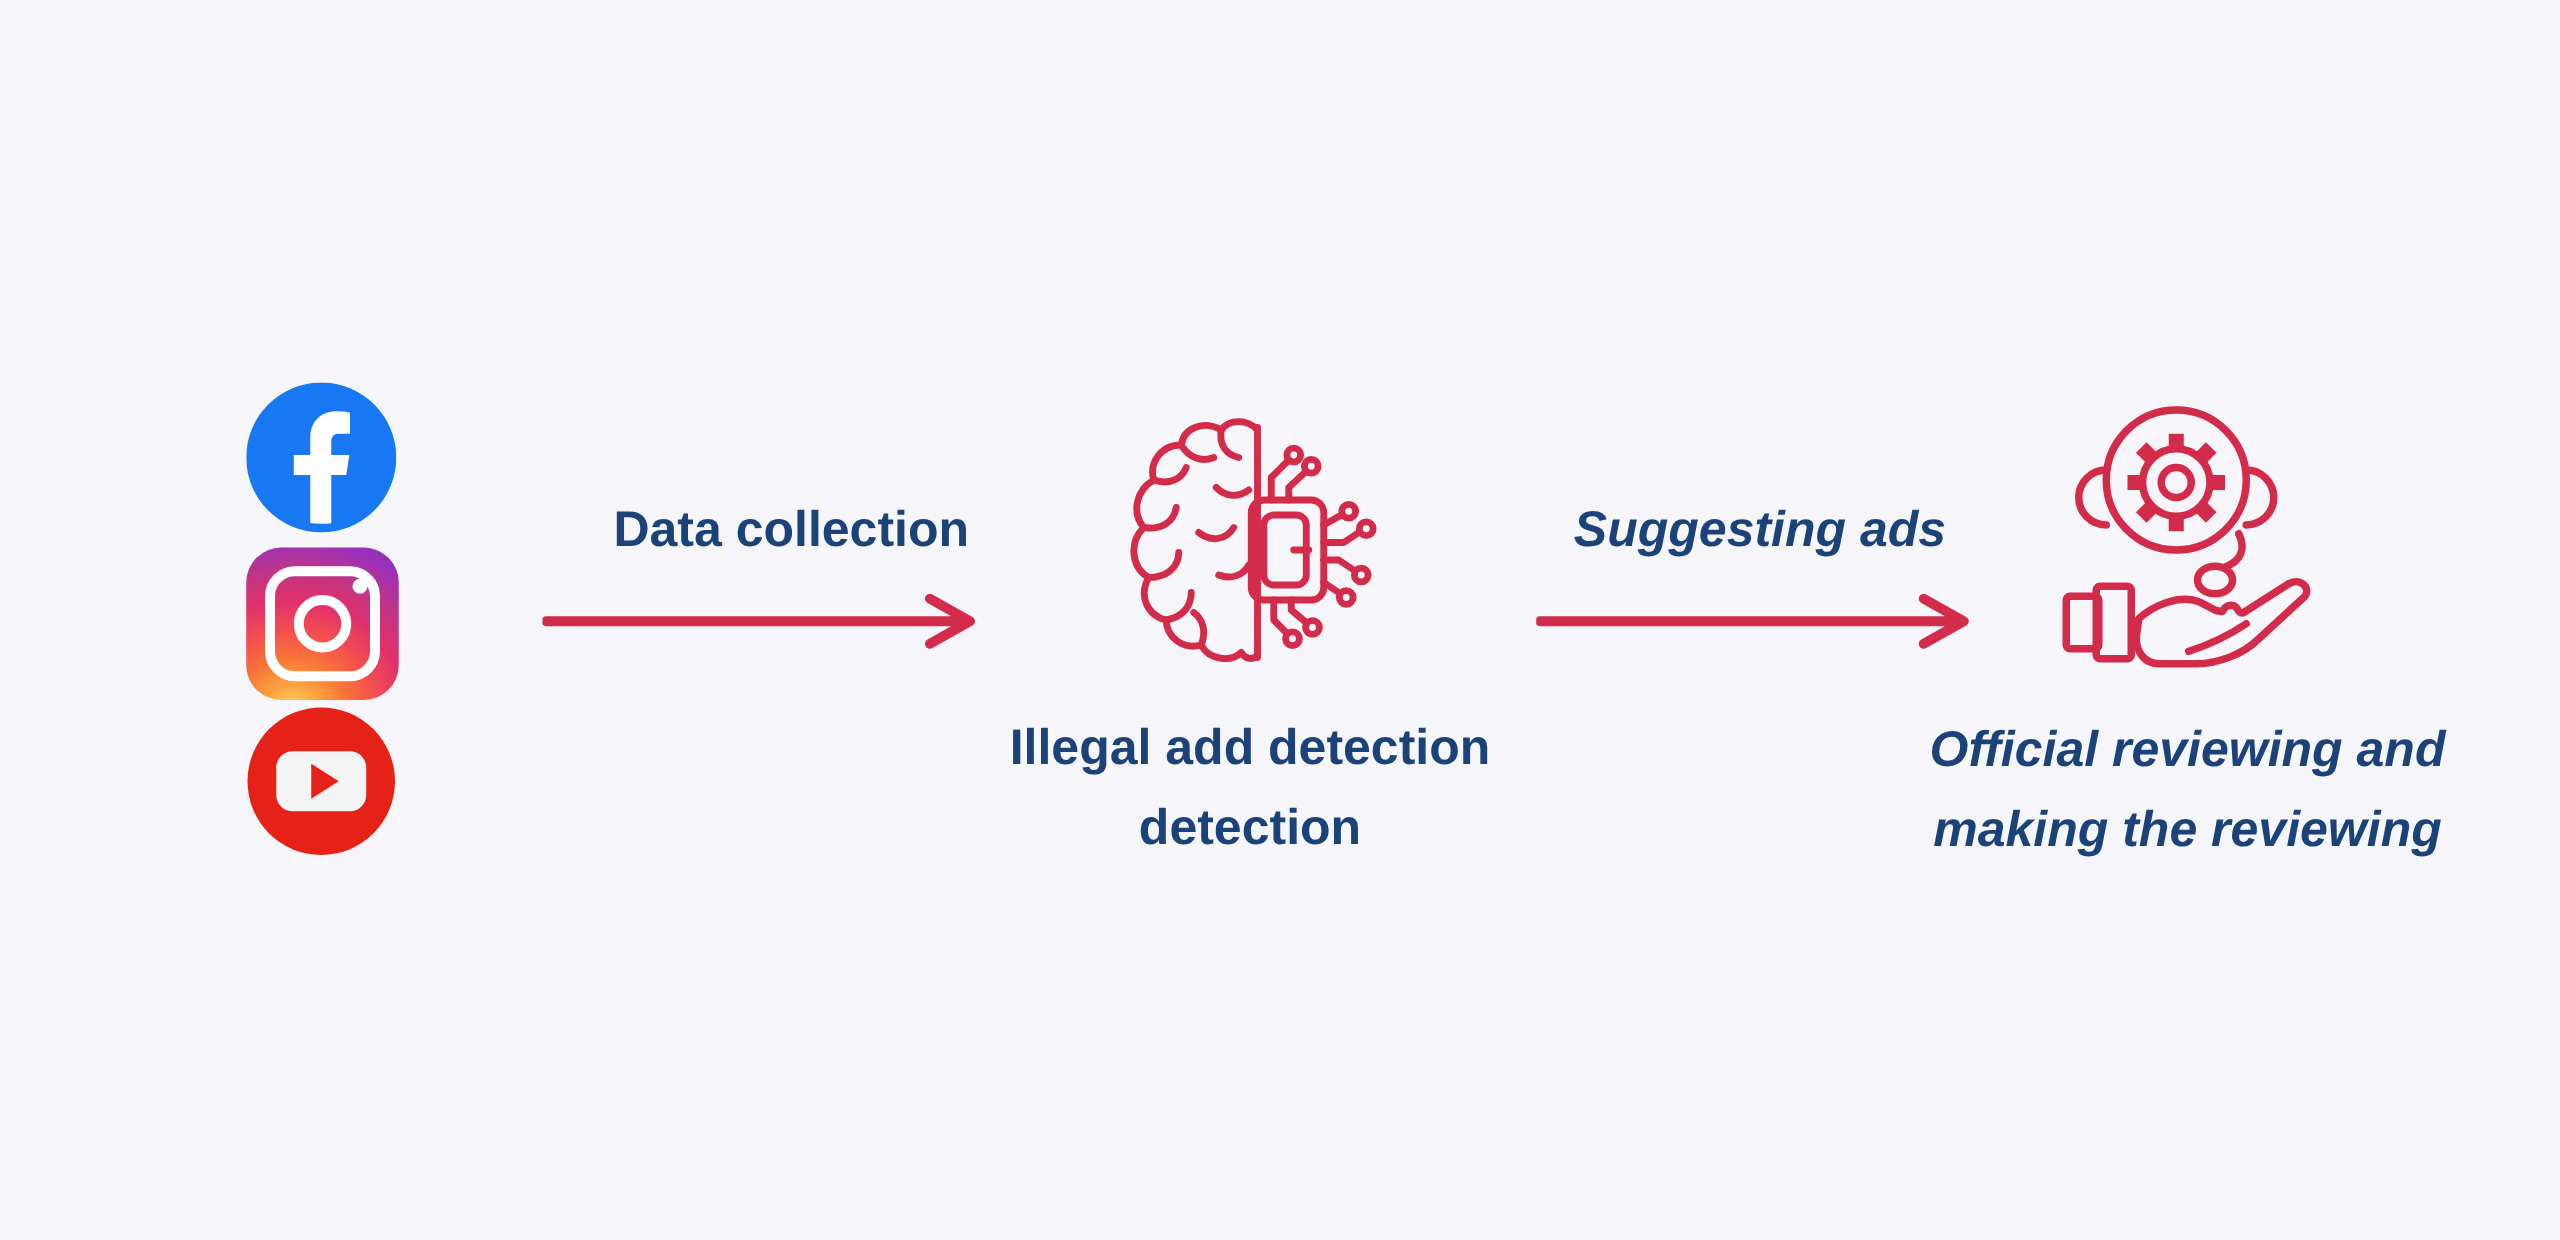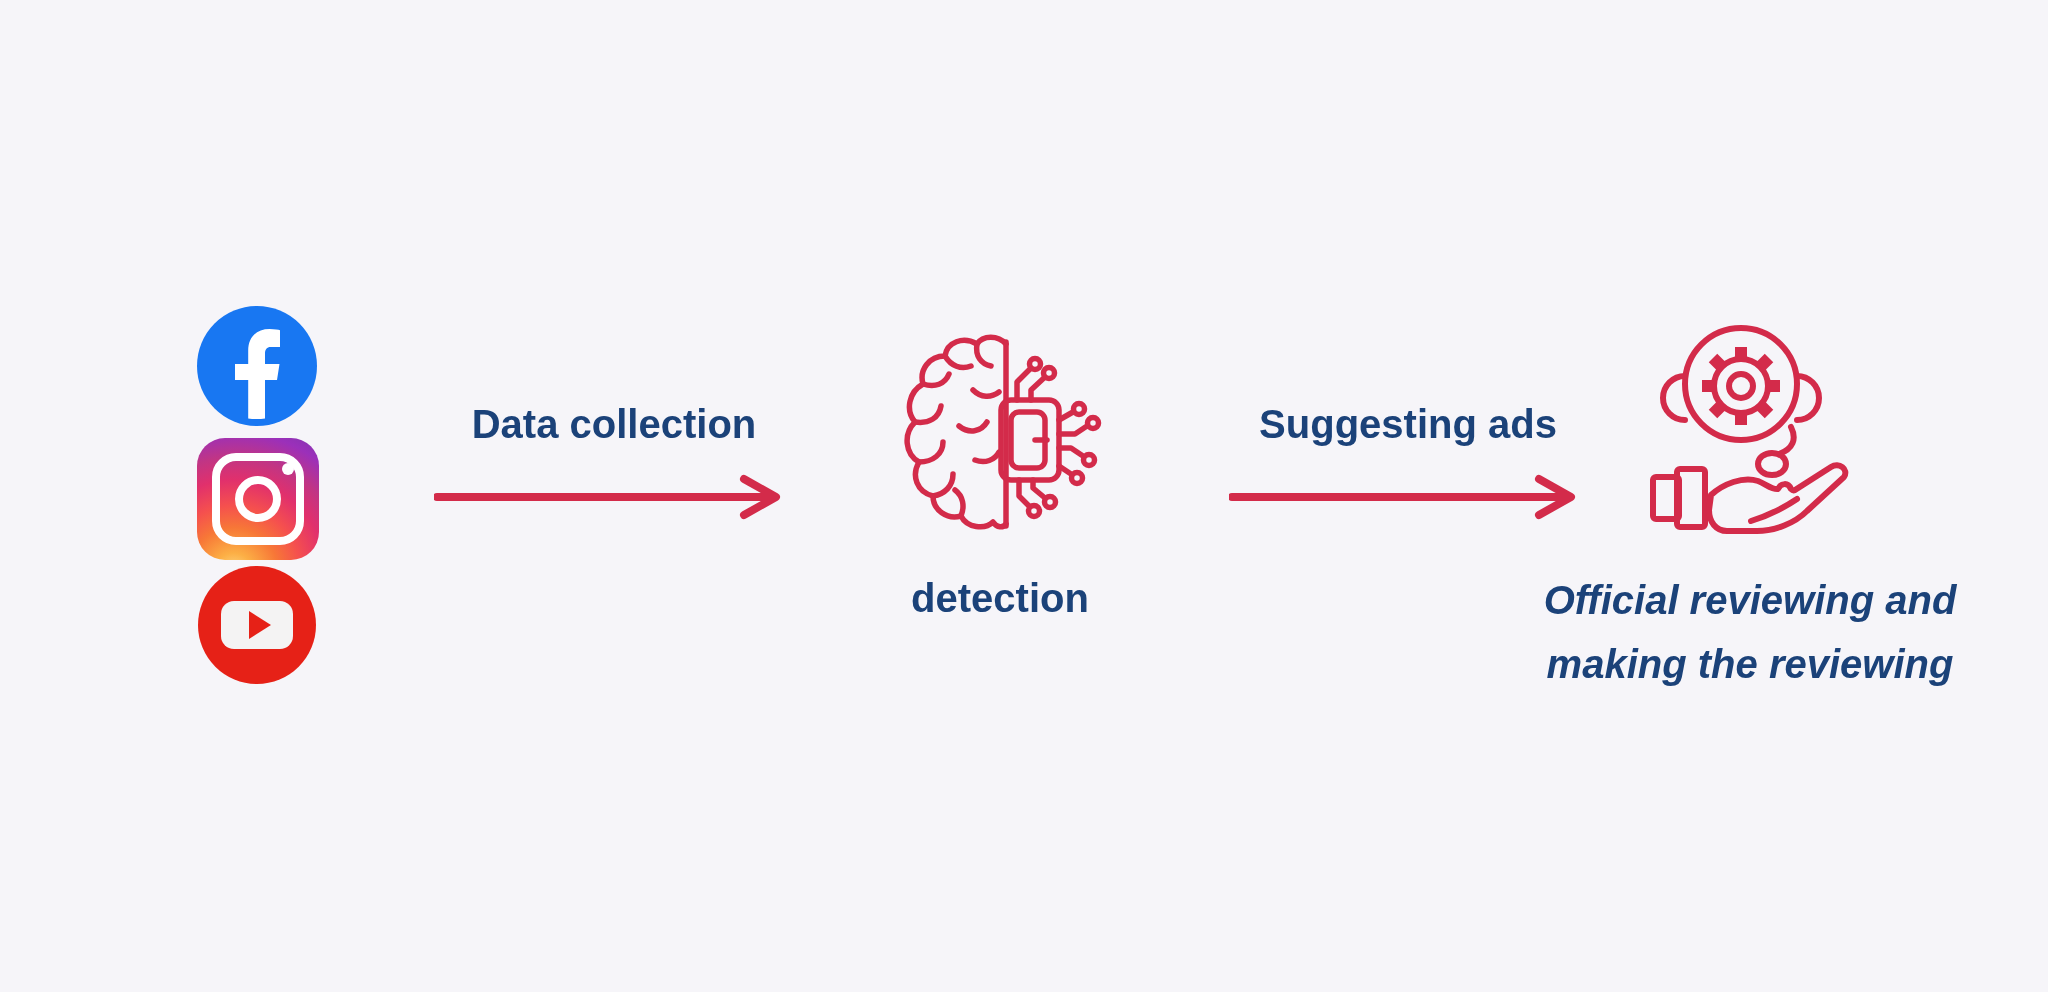--- a/index.html
+++ b/index.html
@@ -40,22 +40,22 @@
     background:#e62117; border-radius:50%; }
   .yt-screen{ position:absolute; left:50%; top:50%; width:72px; height:48px;
     margin-left:-36px; margin-top:-24px; background:#f4f3f3; border-radius:13px; }
   .yt-play  { position:absolute; left:50%; top:50%; margin-left:-8px; margin-top:-14px;
     width:0; height:0; border-left:22px solid #e62117;
     border-top:14px solid transparent; border-bottom:14px solid transparent; }
 
   
   .arrow1 { left:434px; top:473px; }
   .arrow2 { left:1229px; top:473px; }
-  .lbl-step1 { left:404px;  top:392px; width:420px; }
-  .lbl-step2 { left:1198px; top:392px; width:420px; }
+  .lbl-step1 { left:423px;  top:392px; width:420px; }
+  .lbl-step2 { left:1198px; top:392px; width:420px;font-style:italic; }
 
   
   .brain-wrap   { left:895px;  top:330px; width:215px; height:220px; }
   .support-wrap { left:1648px; top:320px; width:215px; height:238px; }
 
   .lbl-detector { left:750px;  top:566px; width:500px; }
   .lbl-reviewer { left:1490px; top:568px; width:520px;font-style:italic; }
 
   svg { display:block; }
 </style>
@@ -129,20 +129,21 @@
       <circle cx="182" cy="148" r="5.5"></circle>
 
     <path d="M124 150 V 166 L 134 176"></path>
       <circle cx="139" cy="181" r="5.5"></circle>
     <path d="M138 150 V 158 L 150 168"></path>
       <circle cx="155" cy="172" r="5.5"></circle>
   </svg>
 </div>
 
 <div class="abs flow-label lbl-detector">
+  <div>Illegal add detection</div>
   <div>detection</div>
 </div>
 
 <div class="abs flow-label lbl-step2">Suggesting ads</div>
 
 <div class="abs arrow2">
   <svg width="360" height="48" viewBox="0 0 360 48" fill="none">
     <path d="M3 24 H338 M310 6 L342 24 L310 42" stroke="#d32b4a" stroke-width="8" stroke-linecap="round" stroke-linejoin="round"></path>
   </svg>
 </div>

